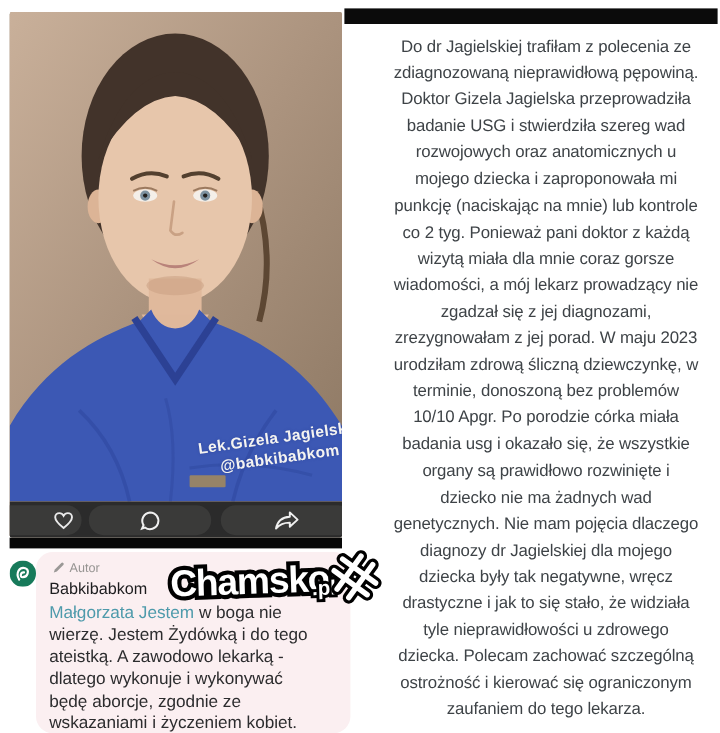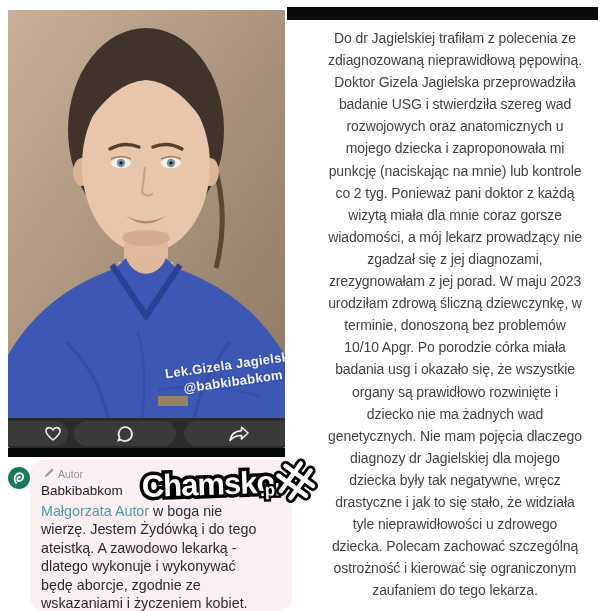--- a/index.html
+++ b/index.html
@@ -160,21 +160,21 @@
 
 <div class="abs author-row">
   <svg width="10" height="10" viewBox="0 0 12 12">
     <path d="M1,11 L2,8 L8.5,1.5 Q9.5,0.5 10.5,1.5 Q11.5,2.5 10.5,3.5 L4,10 Z" fill="#9a9896"></path>
   </svg>
   <span>Autor</span>
 </div>
 
 <div class="abs username">Babkibabkom</div>
 
-<div class="abs comment-text"><span class="mention">Małgorzata Autor</span><span> w boga nie
+<div class="abs comment-text"><span class="mention">Małgorzata Jestem</span><span> w boga nie
 wierzę. Jestem Żydówką i do tego
 ateistką. A zawodowo lekarką -
 dlatego wykonuje i wykonywać
 będę aborcje, zgodnie ze
 wskazaniami i życzeniem kobiet.</span></div>
 
 <svg class="abs watermark" viewBox="0 0 190 78">
   <g transform="rotate(-2 95 39)">
     <text x="6" y="44" font-family="Liberation Sans, sans-serif" font-size="31" font-weight="bold" letter-spacing="-1" fill="#ffffff" stroke="#000000" stroke-width="7" paint-order="stroke">Chamsko</text>
     <text x="124" y="47" font-family="Liberation Sans, sans-serif" font-size="17" font-weight="bold" fill="#ffffff" stroke="#000000" stroke-width="5" paint-order="stroke">.pl</text>

